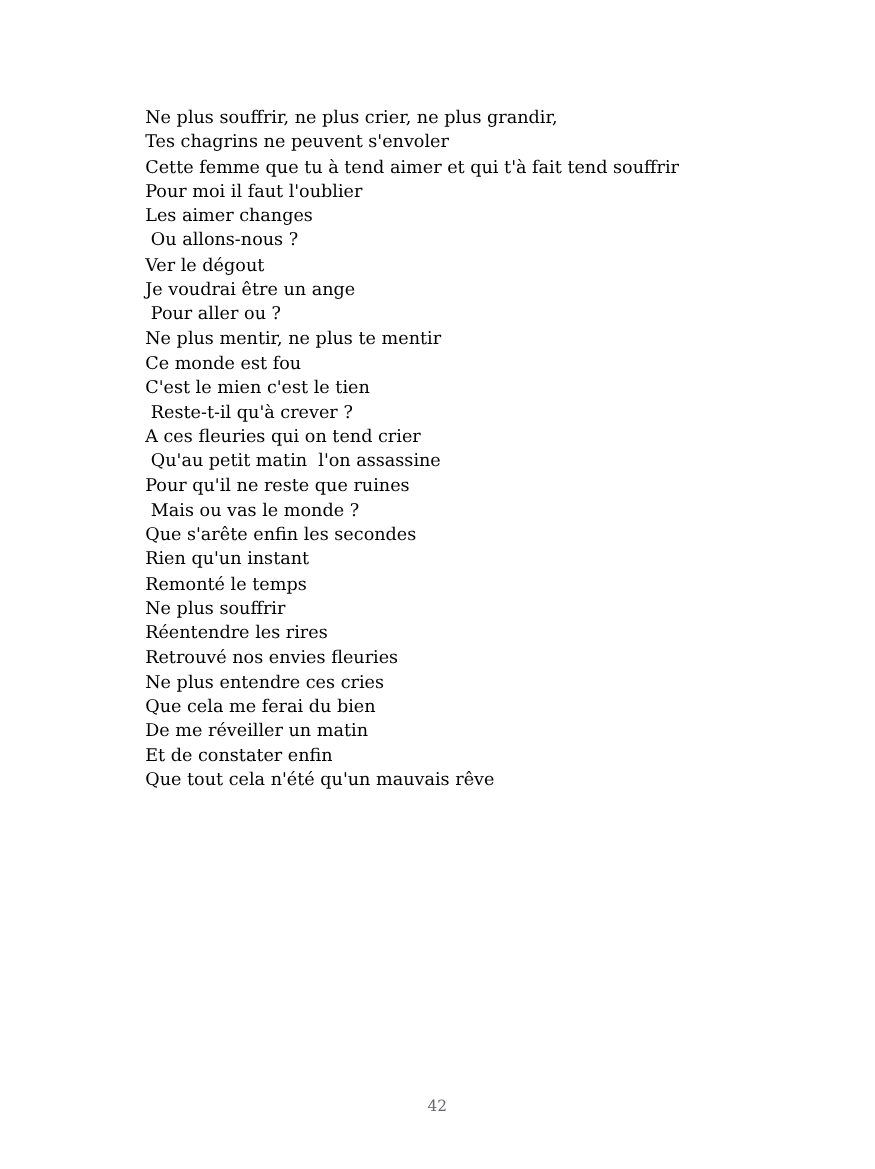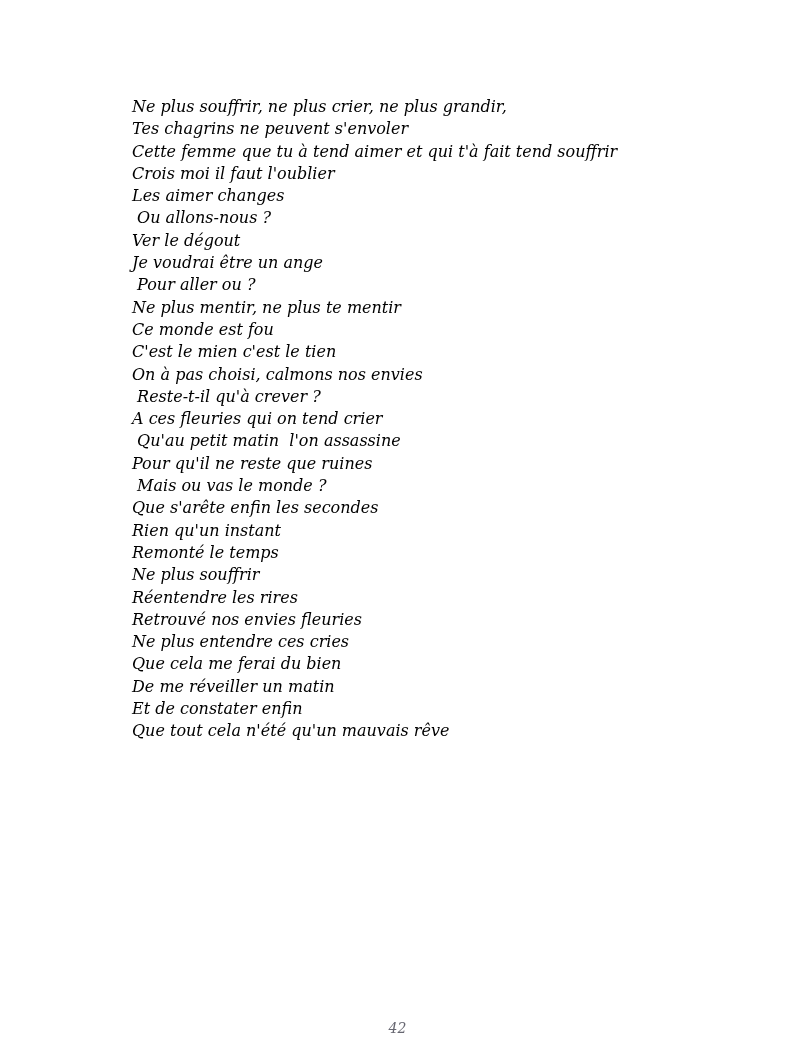--- a/index.html
+++ b/index.html
@@ -8,62 +8,60 @@
     background: #ffffff;
   }
   .page {
     position: relative;
     width: 795px;
     height: 1063px;
     background: #ffffff;
     overflow: hidden;
     font-family: "DejaVu Serif", "Liberation Serif", serif;
     color: #000000;
-    font-style: italic;
   }
   .poem {
     position: absolute;
     left: 132px;
     top: 96px;
     right: 40px;
   }
   .poem .line {
     font-size: 16px;
     line-height: 22.3px;
     white-space: pre;
     letter-spacing: 0;
   }
   .page-number {
     position: absolute;
     left: 0;
     right: 0;
-    top: 1020px;
+    top: 998px;
     text-align: center;
     font-size: 14px;
     color: #666670;
   }
 </style>
 </head>
 <body>
 
 <div class="page">
   <div class="poem">
     <div class="line">Ne plus souffrir, ne plus crier, ne plus grandir,</div>
     <div class="line">Tes chagrins ne peuvent s'envoler</div>
     <div class="line">Cette femme que tu à tend aimer et qui t'à fait tend souffrir</div>
-    <div class="line">Crois moi il faut l'oublier</div>
+    <div class="line">Pour moi il faut l'oublier</div>
     <div class="line">Les aimer changes</div>
     <div class="line"> Ou allons-nous ?</div>
     <div class="line">Ver le dégout</div>
     <div class="line">Je voudrai être un ange</div>
     <div class="line"> Pour aller ou ?</div>
     <div class="line">Ne plus mentir, ne plus te mentir</div>
     <div class="line">Ce monde est fou</div>
     <div class="line">C'est le mien c'est le tien</div>
-    <div class="line">On à pas choisi, calmons nos envies</div>
     <div class="line"> Reste-t-il qu'à crever ?</div>
     <div class="line">A ces fleuries qui on tend crier</div>
     <div class="line"> Qu'au petit matin  l'on assassine</div>
     <div class="line">Pour qu'il ne reste que ruines</div>
     <div class="line"> Mais ou vas le monde ?</div>
     <div class="line">Que s'arête enfin les secondes</div>
     <div class="line">Rien qu'un instant</div>
     <div class="line">Remonté le temps</div>
     <div class="line">Ne plus souffrir</div>
     <div class="line">Réentendre les rires</div>

